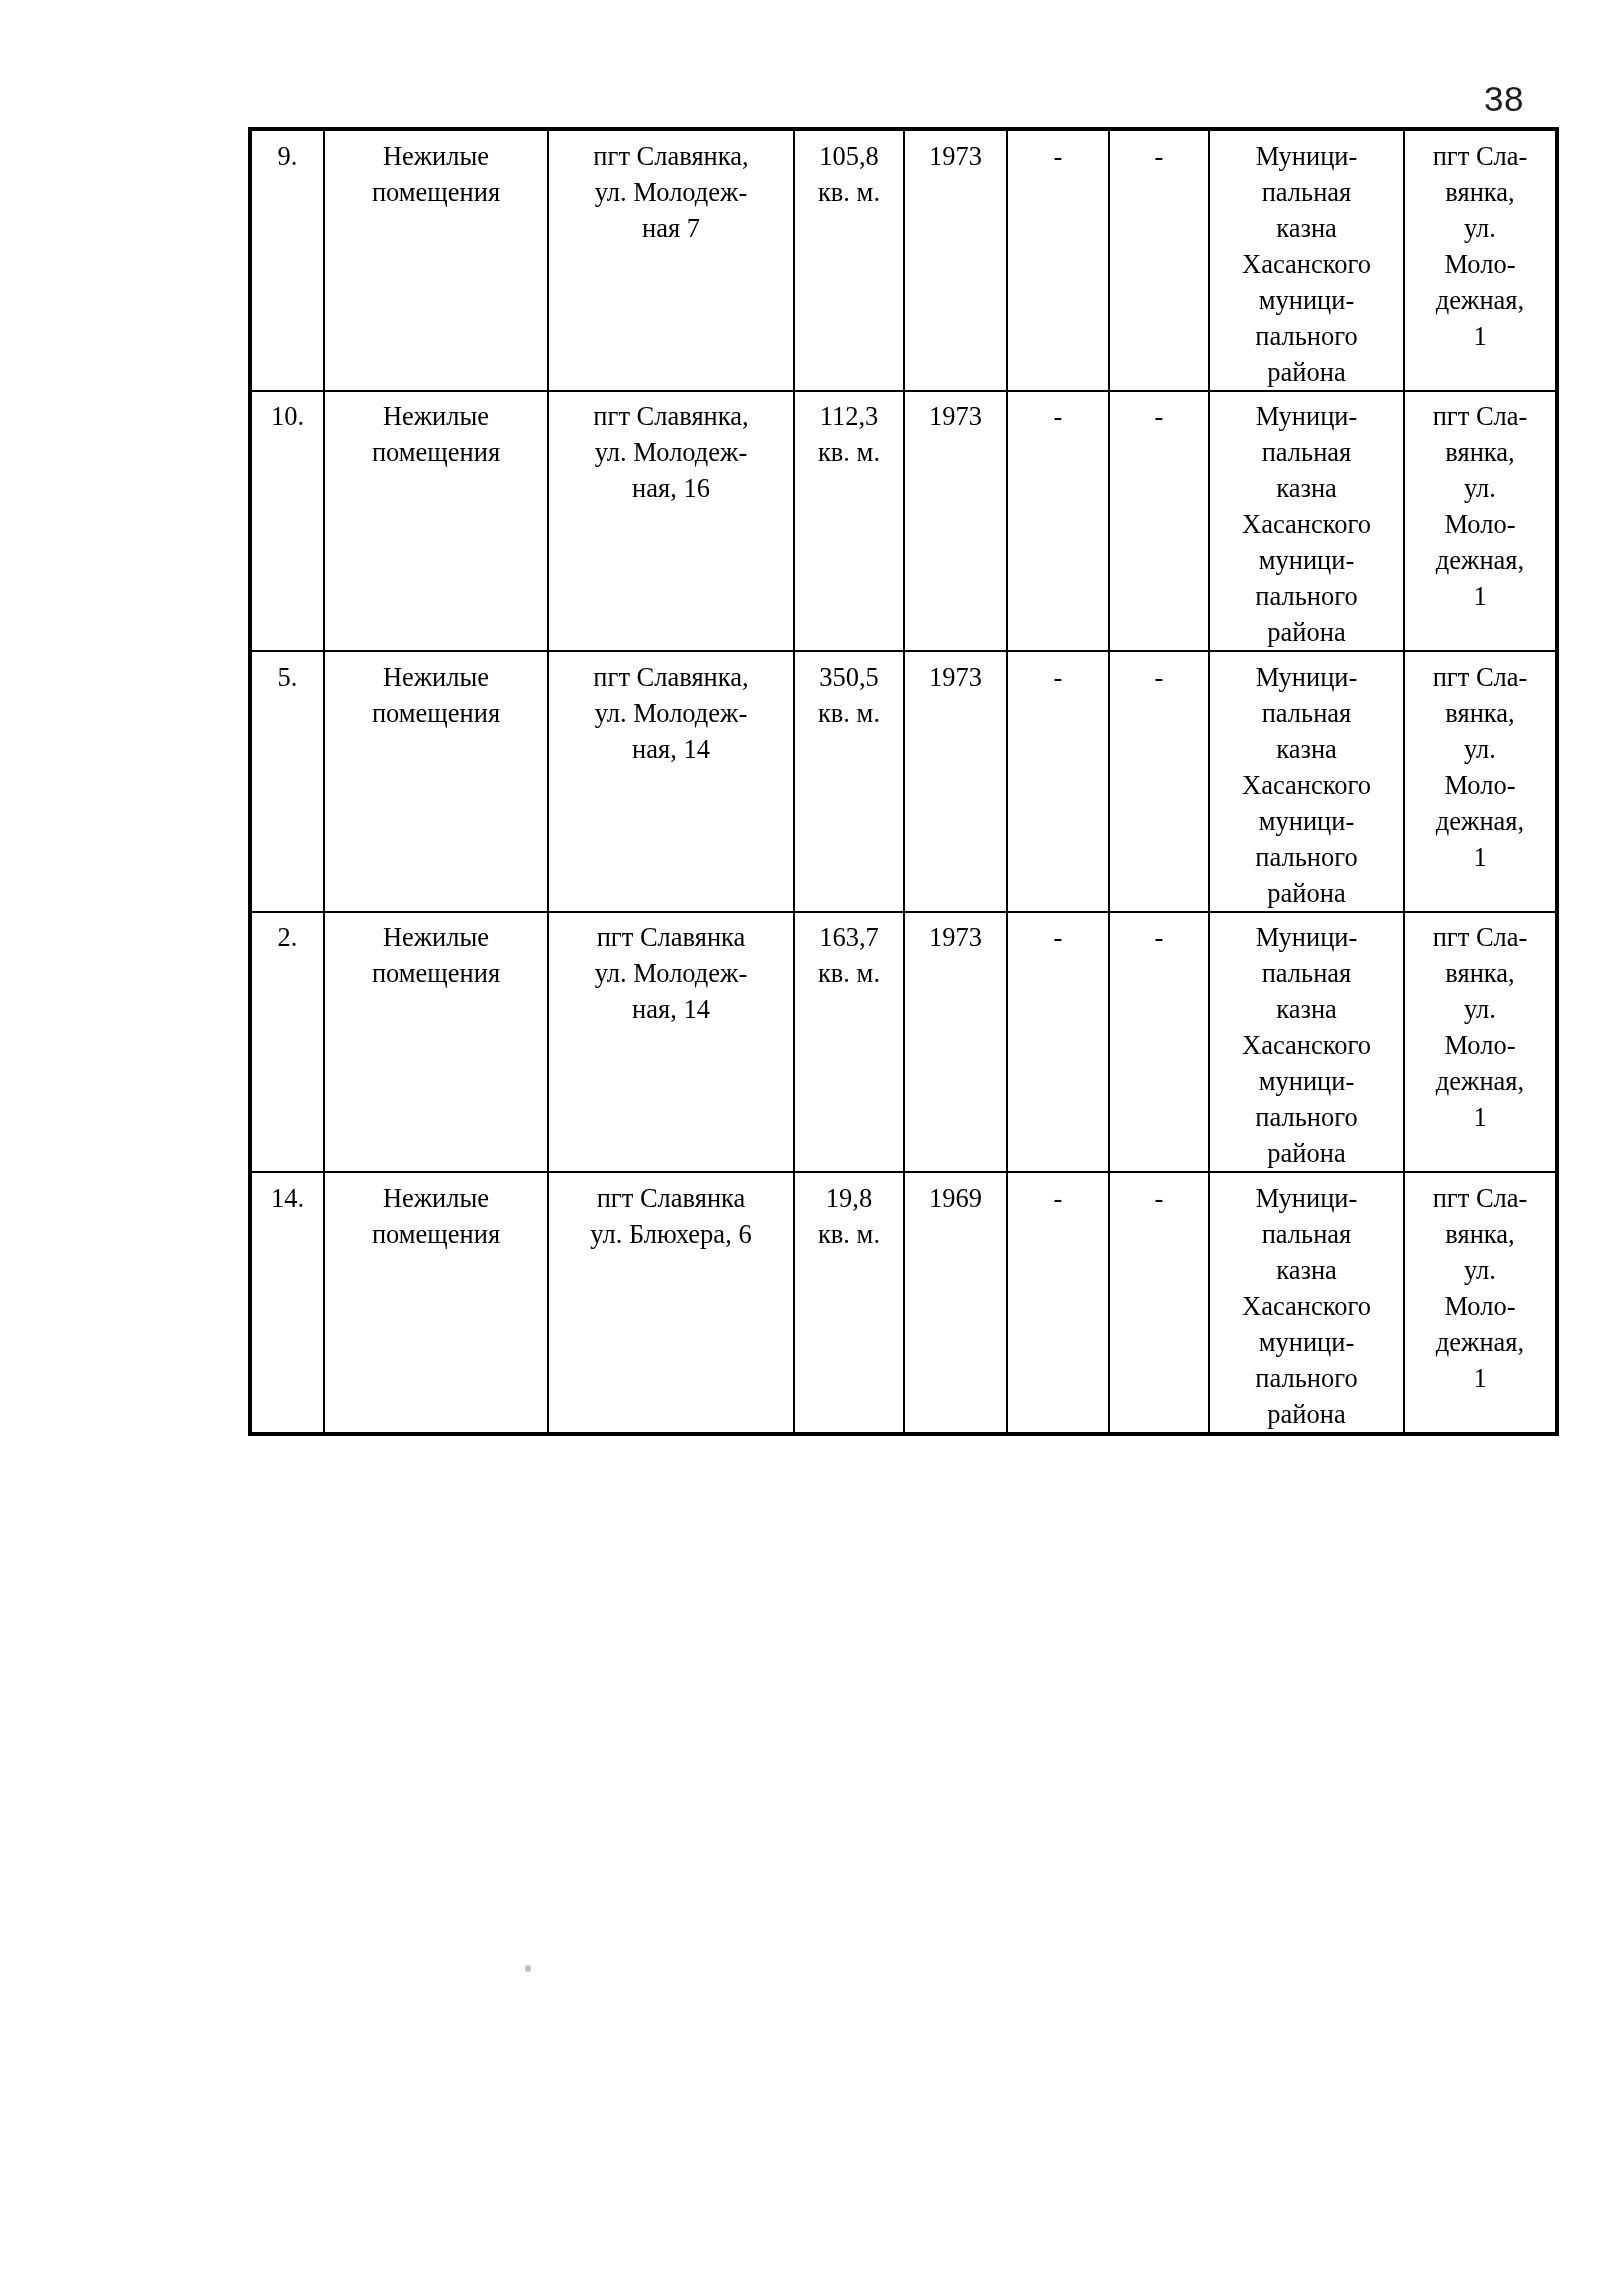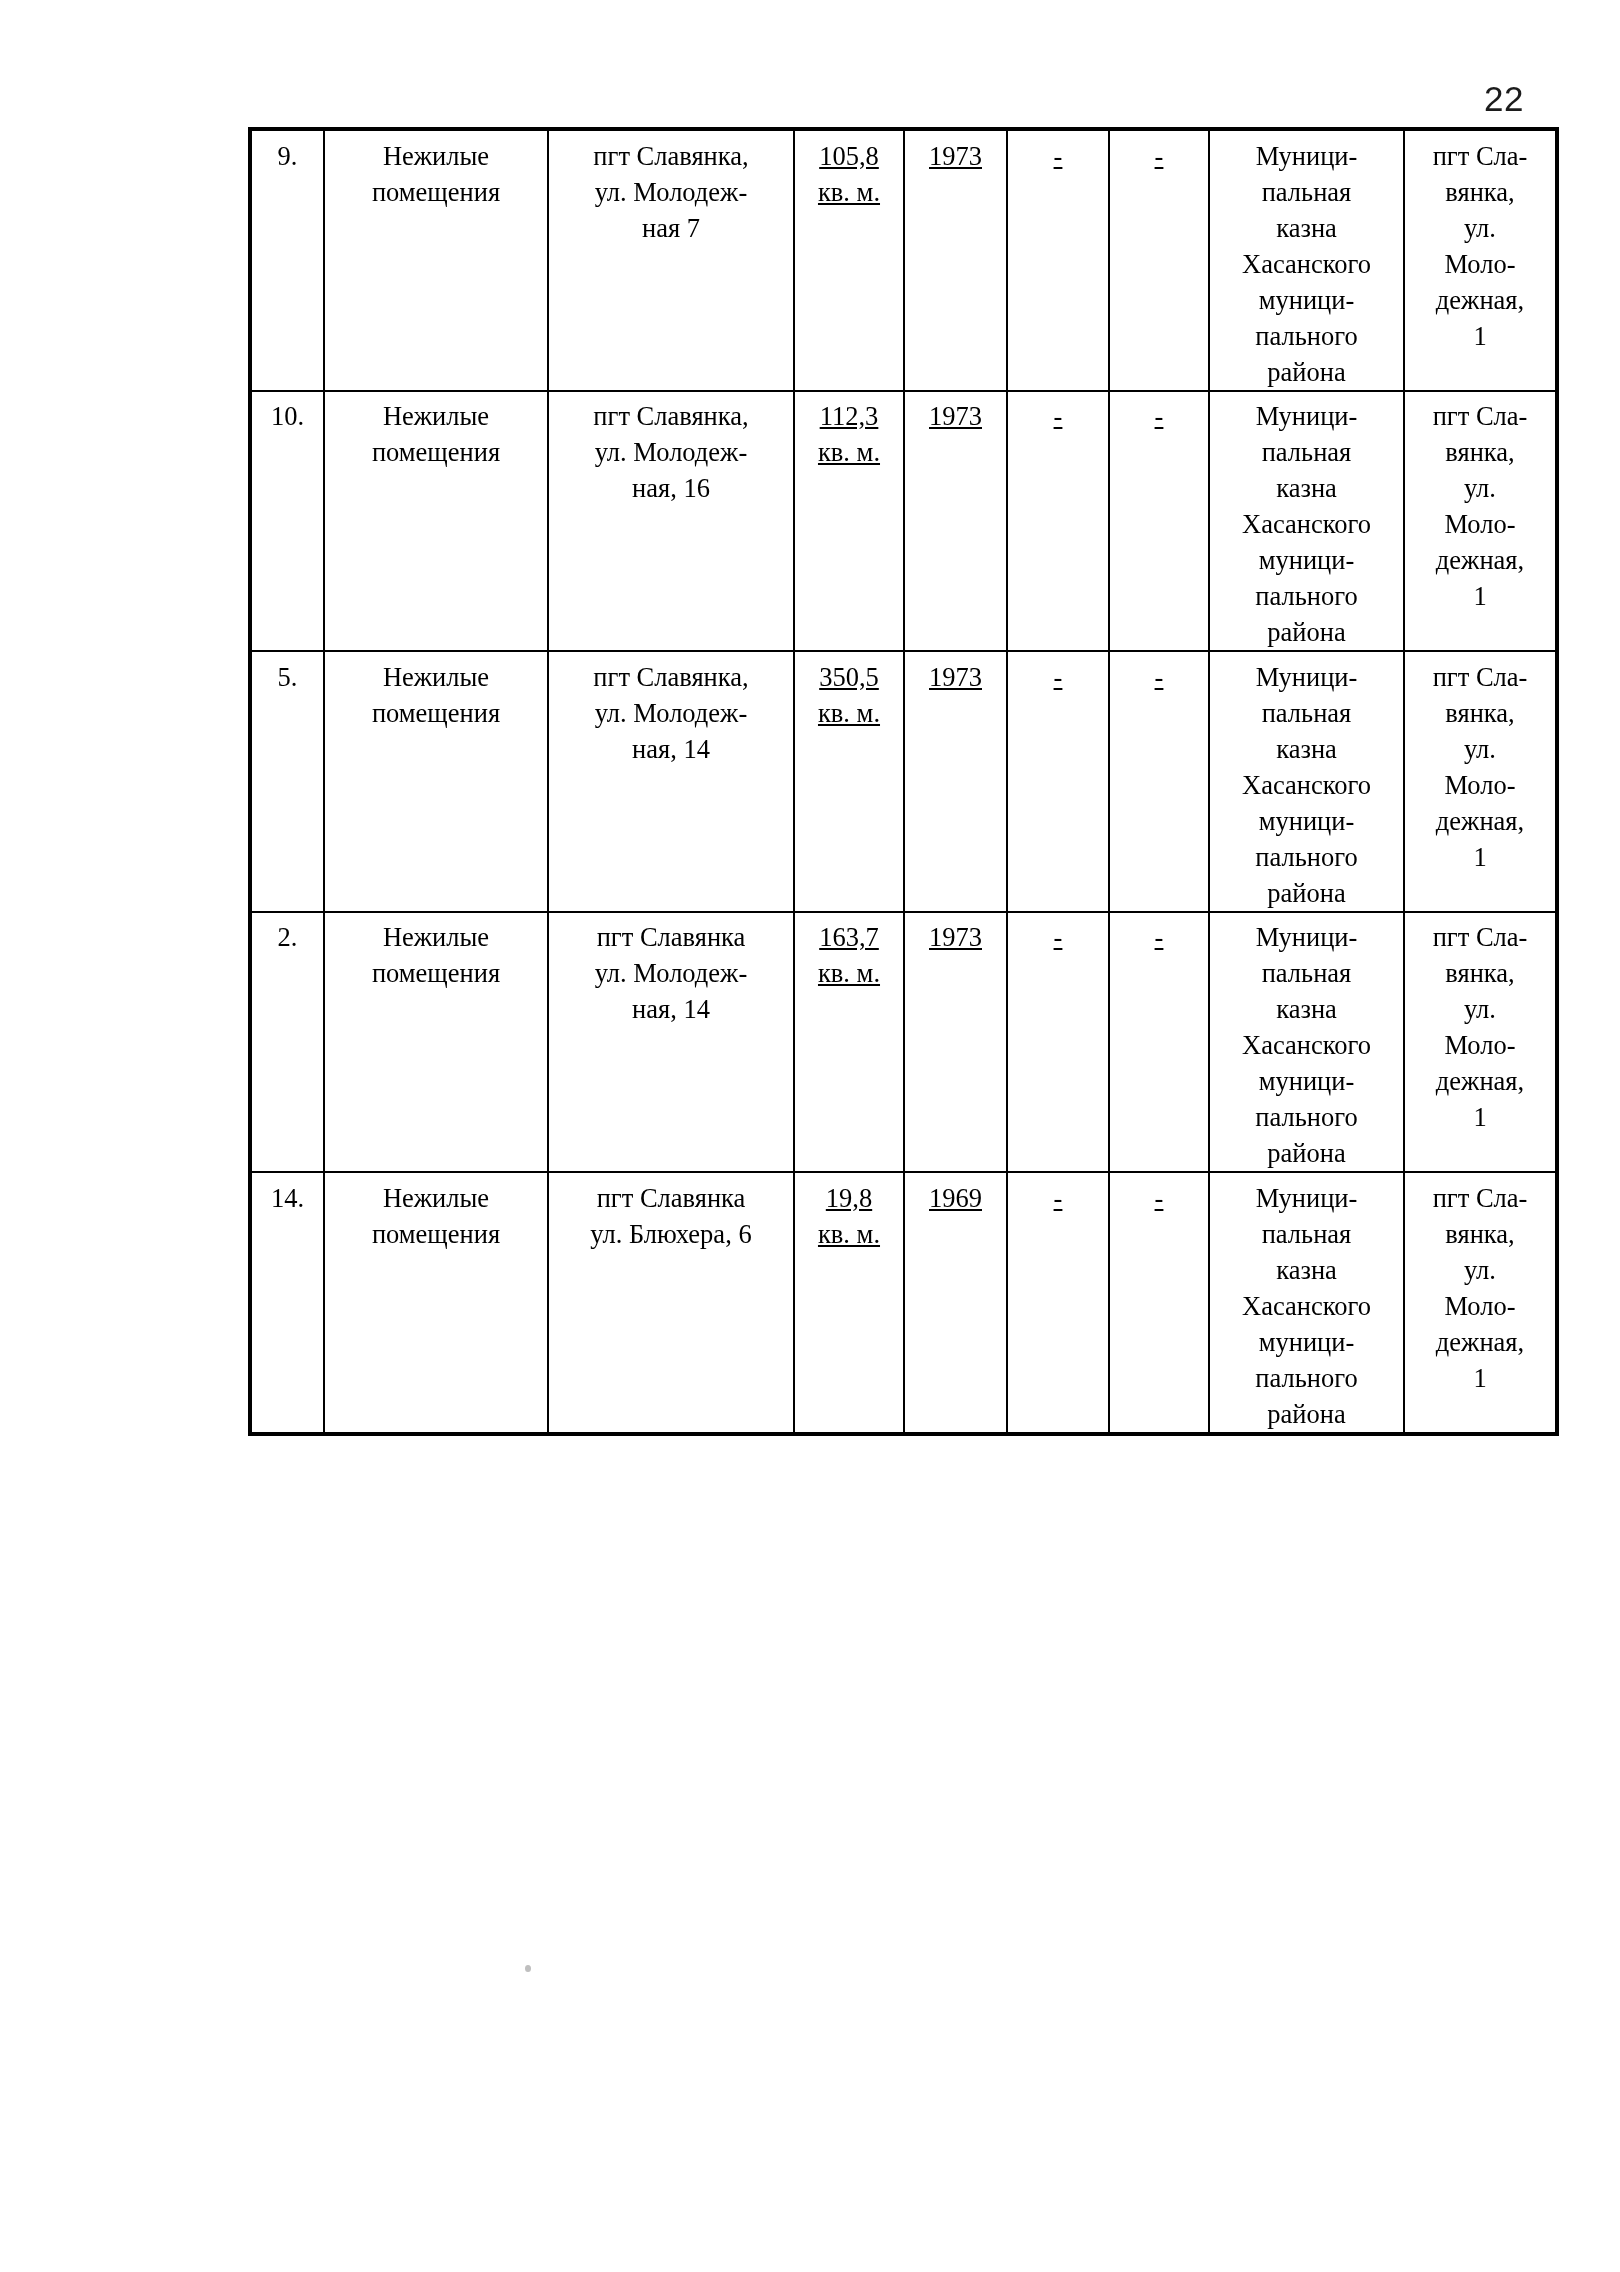--- a/index.html
+++ b/index.html
@@ -29,37 +29,37 @@
   table.doc-table tr{height:230px;}
   table.doc-table td{
     border:2.6px solid #000;
     vertical-align:top;
     text-align:center;
     font-size:26.5px;
     line-height:36px;
     padding:6.5px 3.9px 0 3.9px;
     overflow:hidden;
   }
-  td.pad1{padding-top:42px;text-decoration:underline;}
+  td.pad1{padding-top:42px;}
   .ln{display:block;}
   .speck{
     position:absolute;
     left:525px;top:1965px;
     width:5.8px;height:7.1px;
     background:#8a8a8a;
     border-radius:50%;
     opacity:.55;
   }
 </style>
 </head>
 <body>
 
 <div class="page">
 
-  <div class="page-number">22</div>
+  <div class="page-number">38</div>
 
   <table class="doc-table">
     <colgroup>
       <col style="width:74px">
       <col style="width:224px">
       <col style="width:246px">
       <col style="width:110px">
       <col style="width:103px">
       <col style="width:102px">
       <col style="width:100px">

